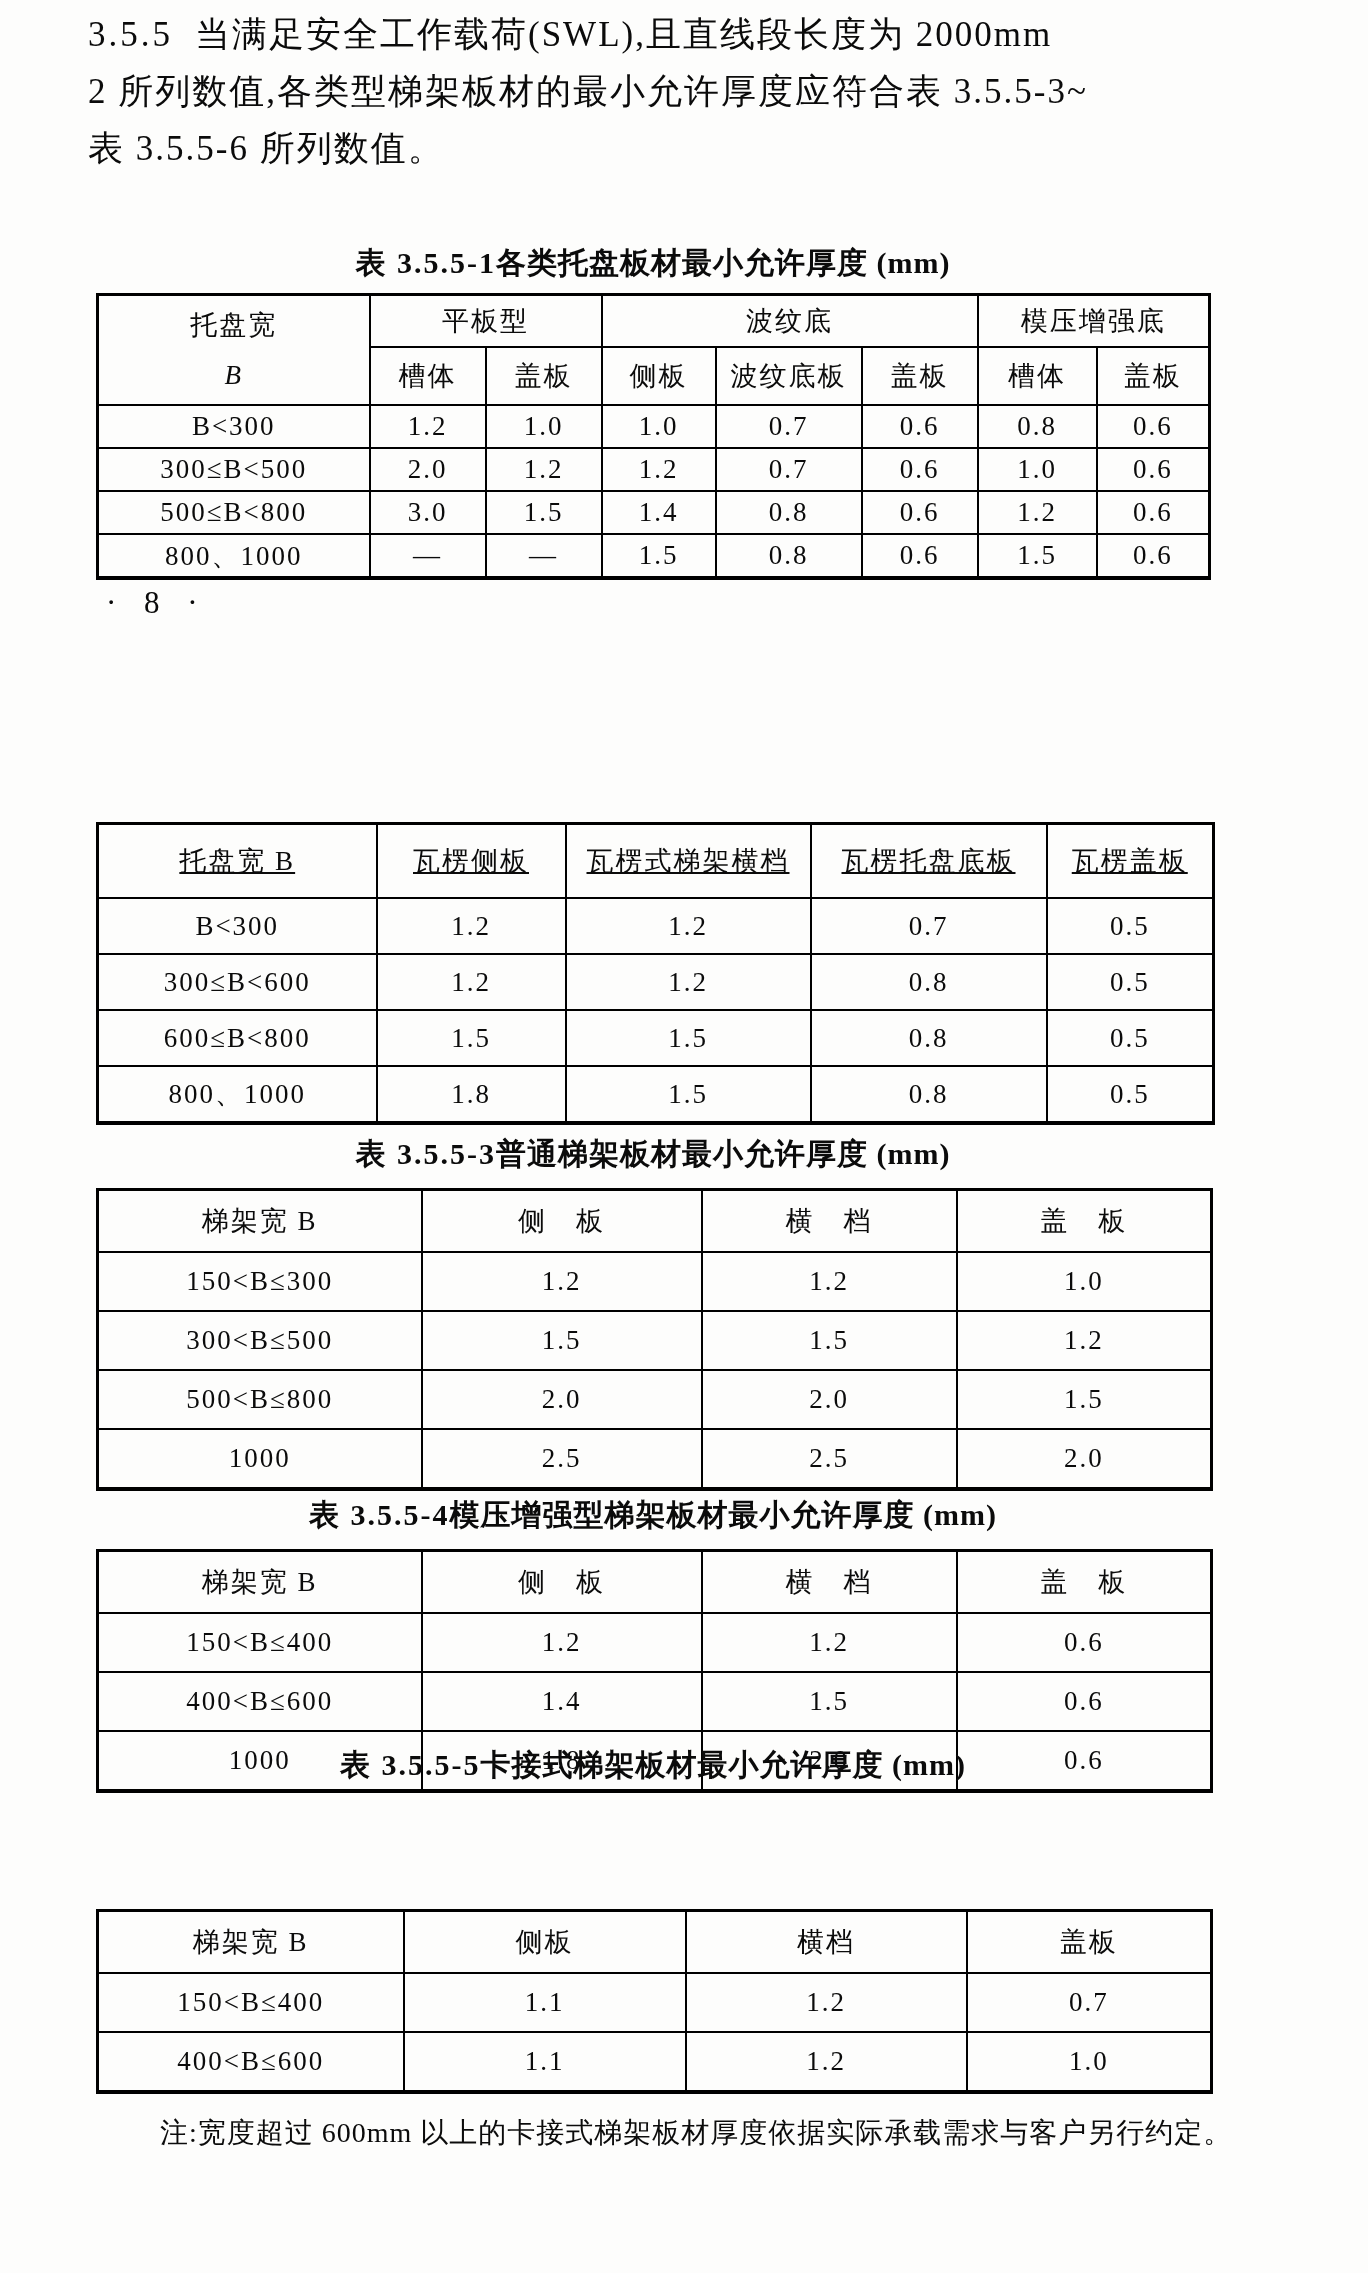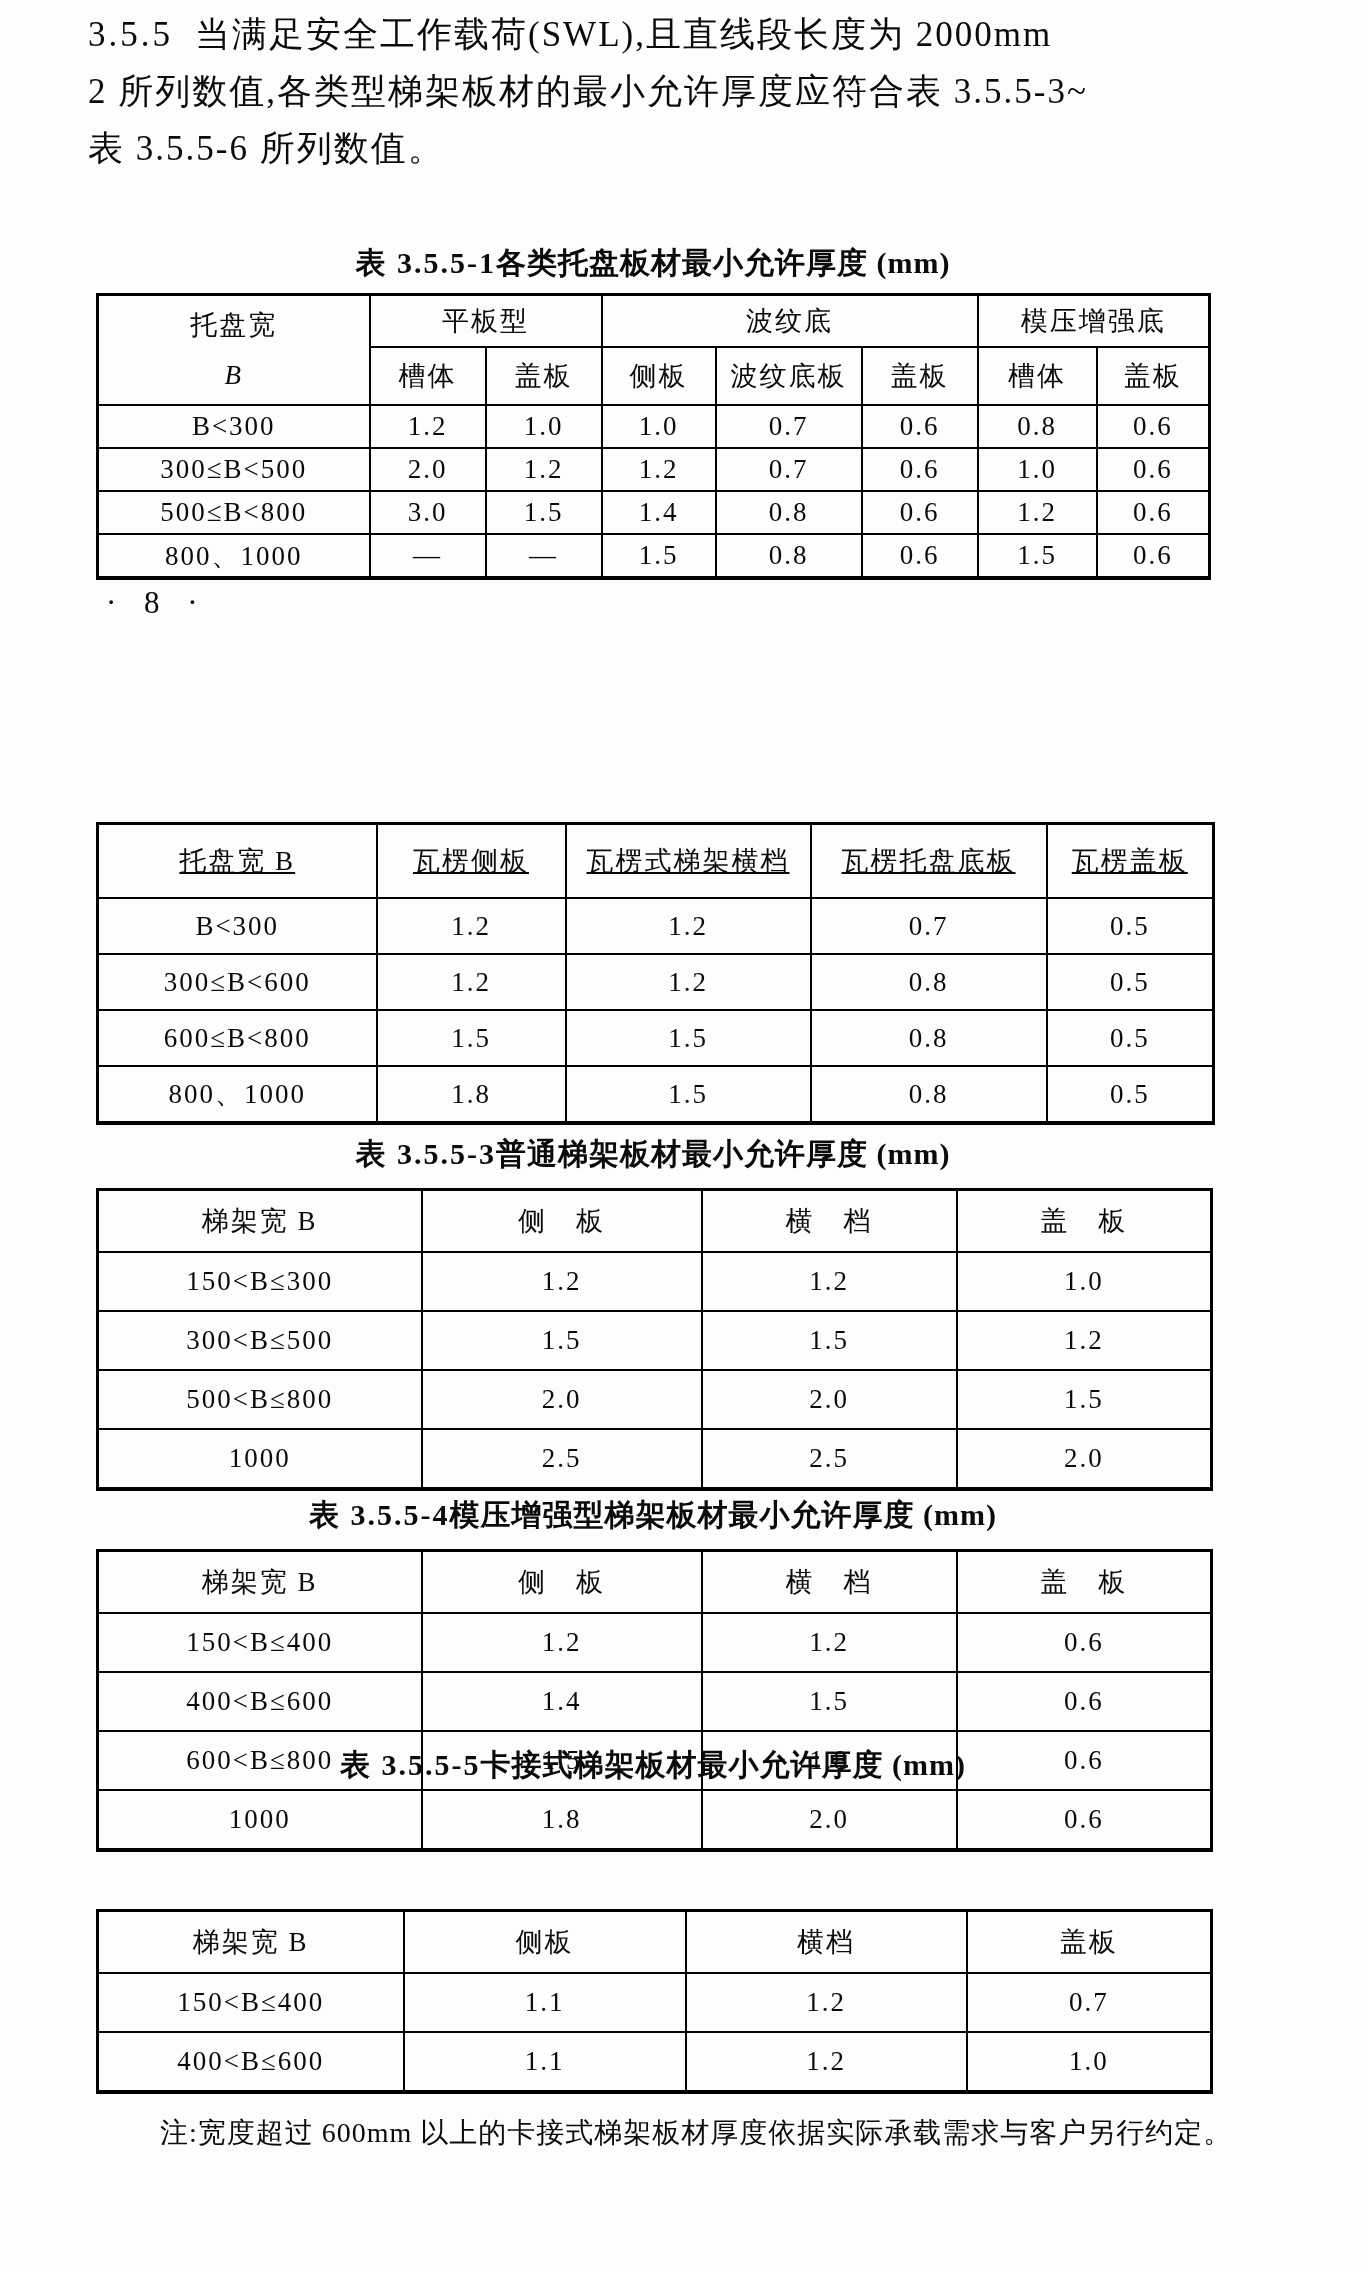--- a/index.html
+++ b/index.html
@@ -271,26 +271,20 @@
           <td>1.2</td>
           <td>0.6</td>
         </tr>
         <tr>
           <td>400&lt;B≤600</td>
           <td>1.4</td>
           <td>1.5</td>
           <td>0.6</td>
         </tr>
         <tr>
-          <td>600&lt;B≤800</td>
-          <td>1.5</td>
-          <td>1.8</td>
-          <td>0.6</td>
-        </tr>
-        <tr>
           <td>1000</td>
           <td>1.8</td>
           <td>2.0</td>
           <td>0.6</td>
         </tr>
       </tbody>
   </table>
 
   <div class="caption" style="top:1745px">
     <span class="cap-label">表 3.5.5-5</span><span>卡接式梯架板材最小允许厚度 (mm)</span>

